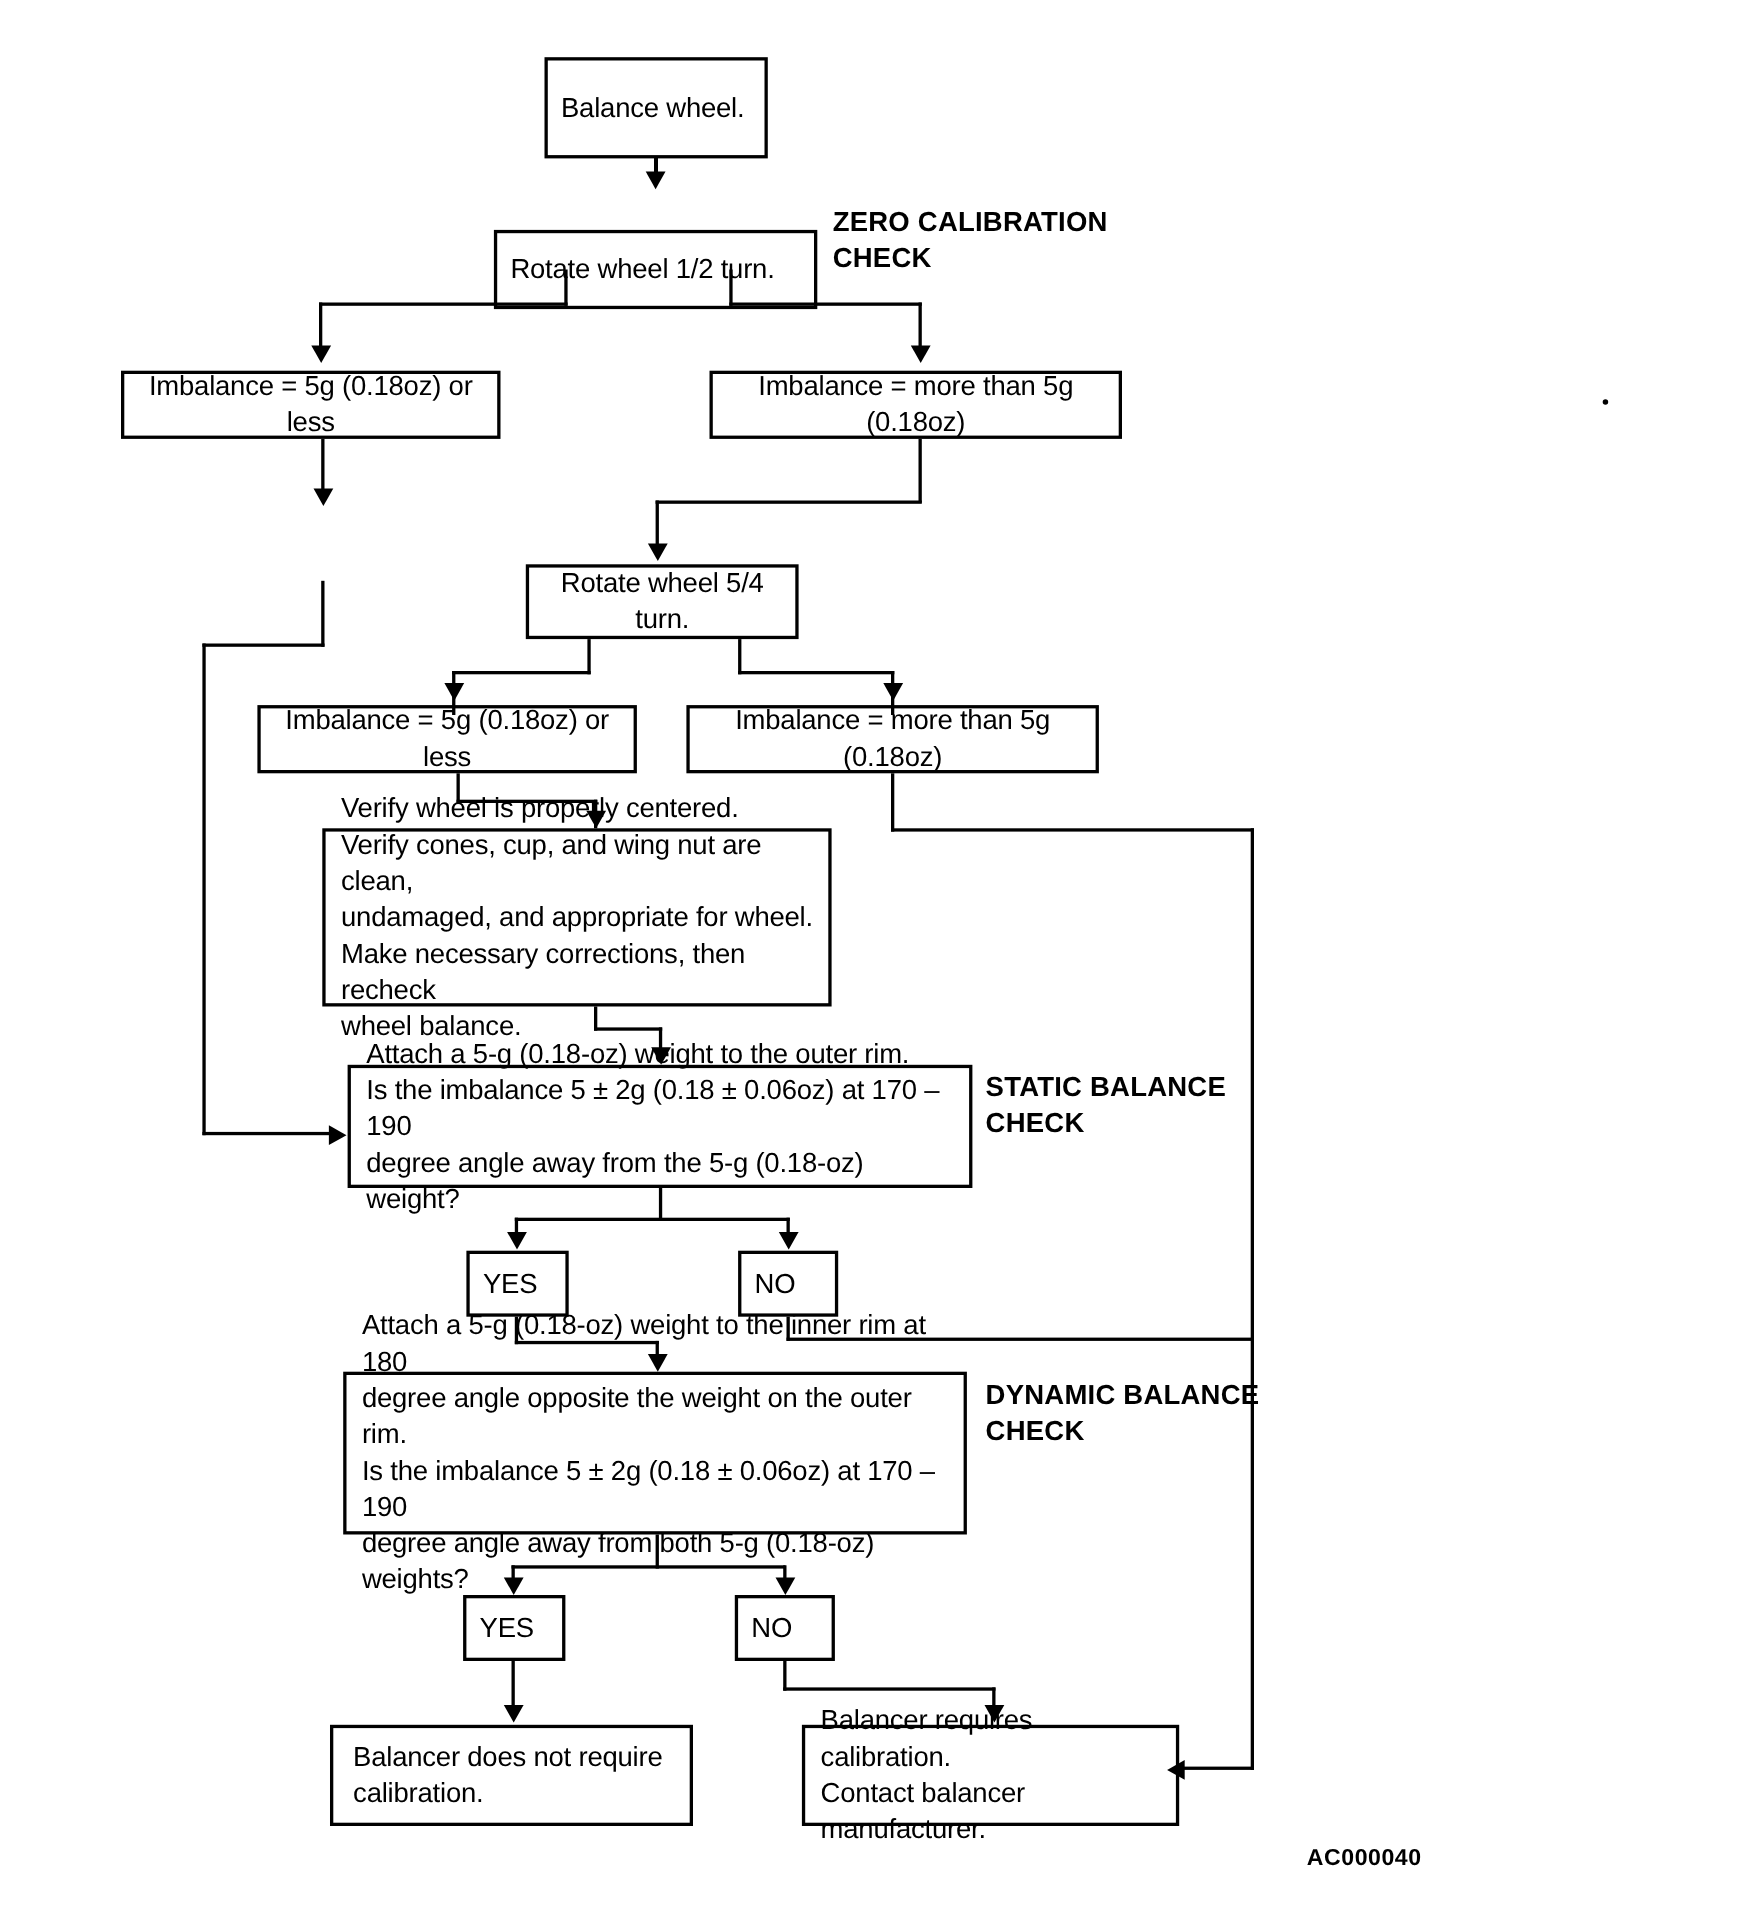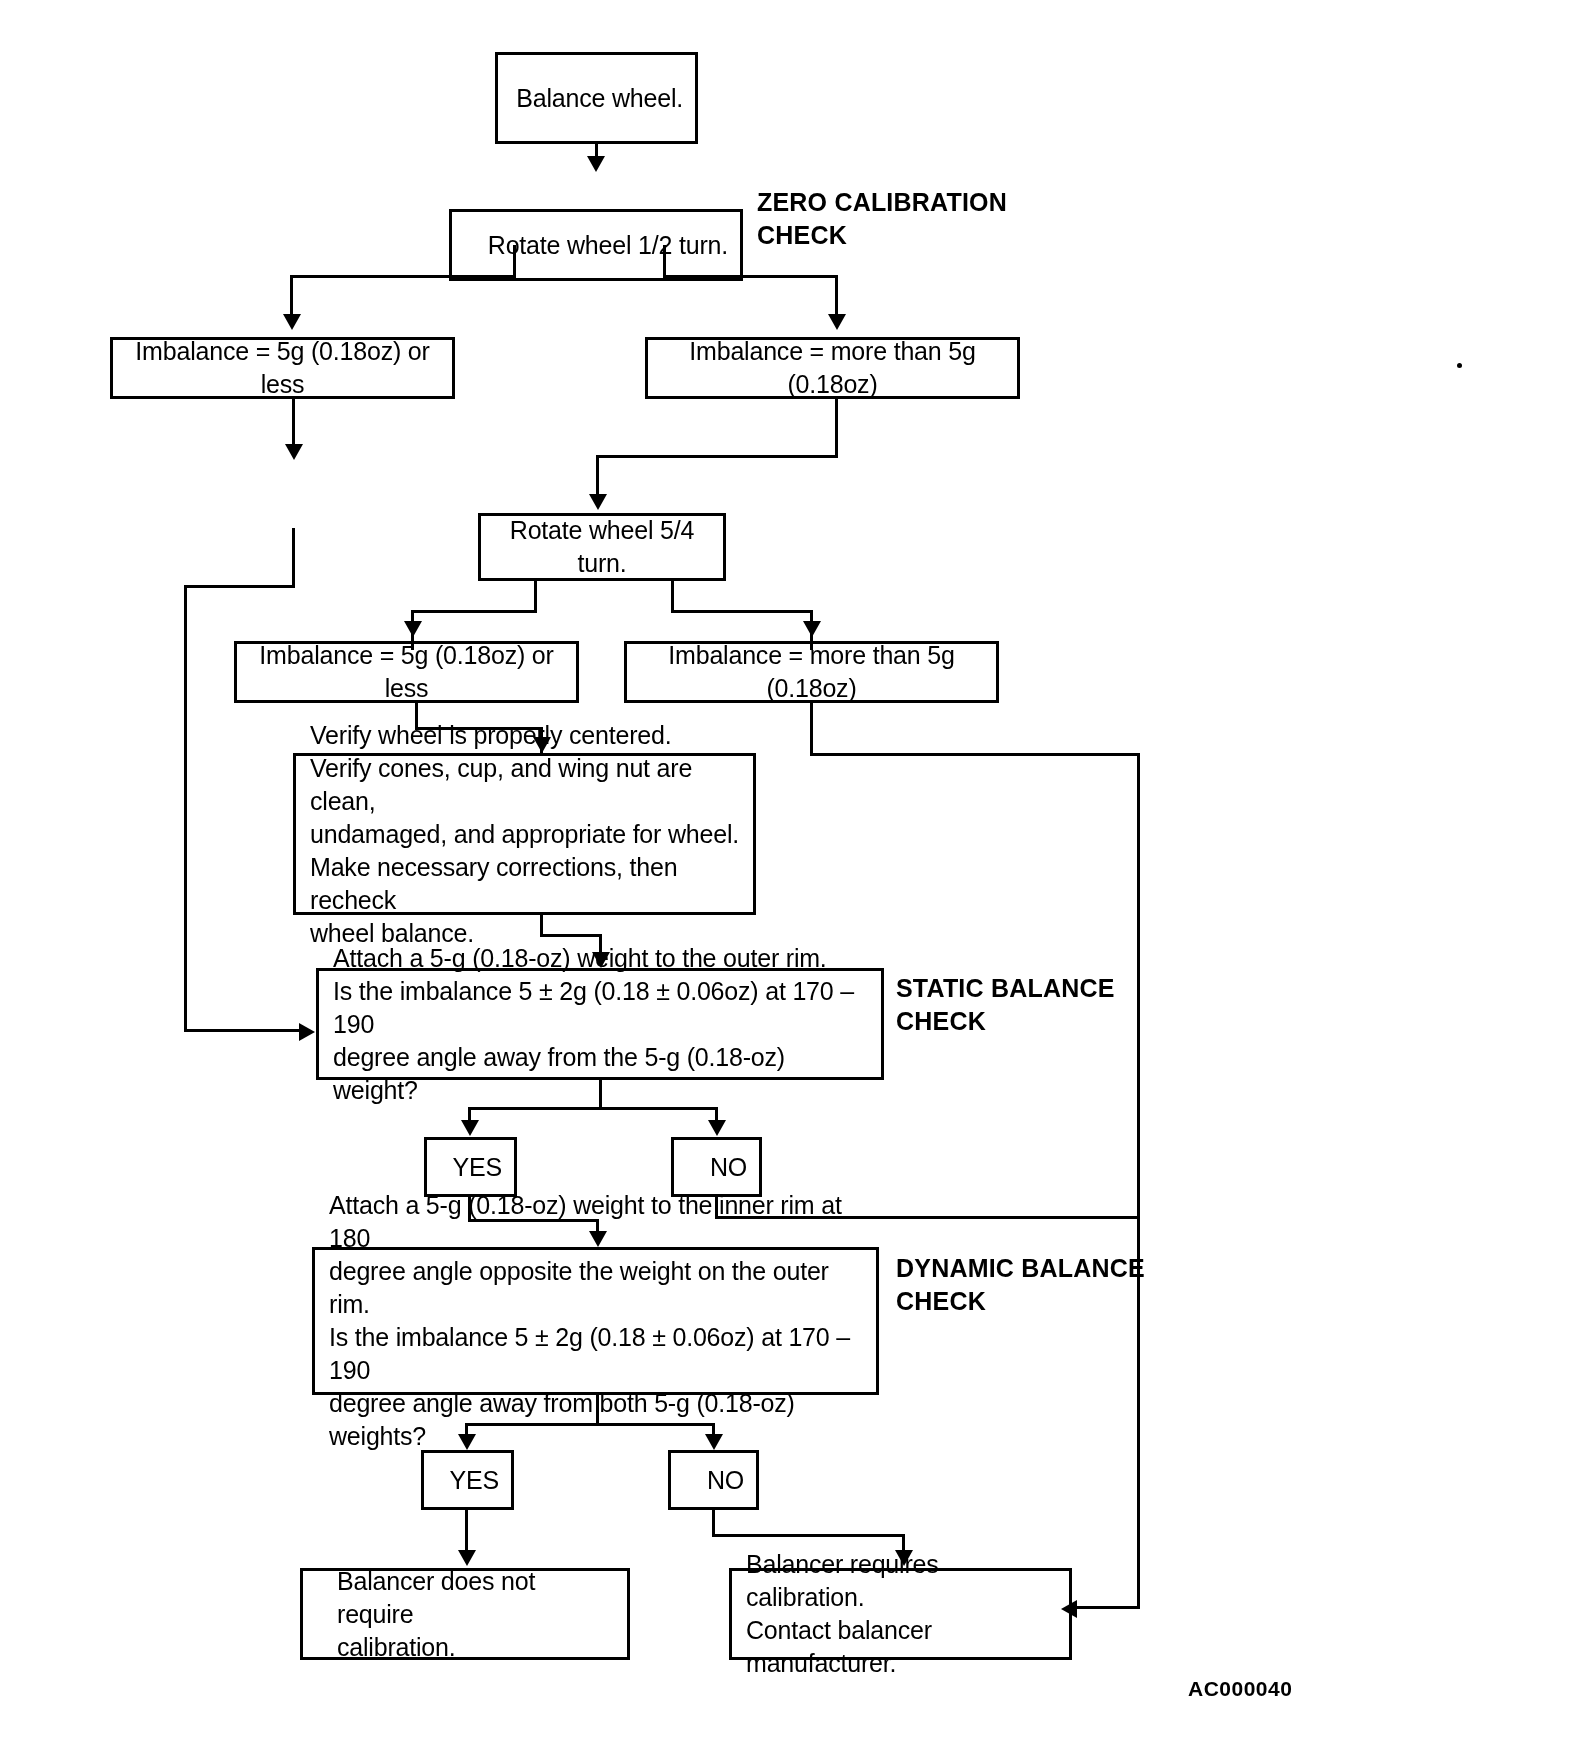--- a/index.html
+++ b/index.html
@@ -24,21 +24,21 @@
     display: flex;
     align-items: center;
     padding: 6px 12px;
   }
   .box .txt {
     font-size: 25px;
     line-height: 1.32;
     white-space: pre-line;
     letter-spacing: -0.2px;
   }
-  .box.center { justify-content: flex-end; }
+  .box.center { justify-content: flex-start; }
   .box.center .txt { text-align: center; }
   .heading {
     position: absolute;
     font-size: 25px;
     font-weight: bold;
     line-height: 1.3;
     white-space: pre-line;
     letter-spacing: 0.2px;
   }
   .ident {
@@ -146,21 +146,21 @@
   </div>
 
   <div class="box center" style="left:421px; top:1450px; width:93px; height:60px;">
     <span class="txt">YES</span>
   </div>
 
   <div class="box center" style="left:668px; top:1450px; width:91px; height:60px;">
     <span class="txt">NO</span>
   </div>
 
-  <div class="box" style="left:300px; top:1568px; width:330px; height:92px; padding-left:34px;">
+  <div class="box" style="left:300px; top:1568px; width:330px; height:92px; padding-left:18px;">
     <span class="txt">Balancer does not require
 calibration.</span>
   </div>
 
   <div class="box" style="left:729px; top:1568px; width:343px; height:92px; padding-left:14px;">
     <span class="txt">Balancer requires calibration.
 Contact balancer manufacturer.</span>
   </div>
 
   <div class="heading" style="left:757px; top:186px;">ZERO CALIBRATION

